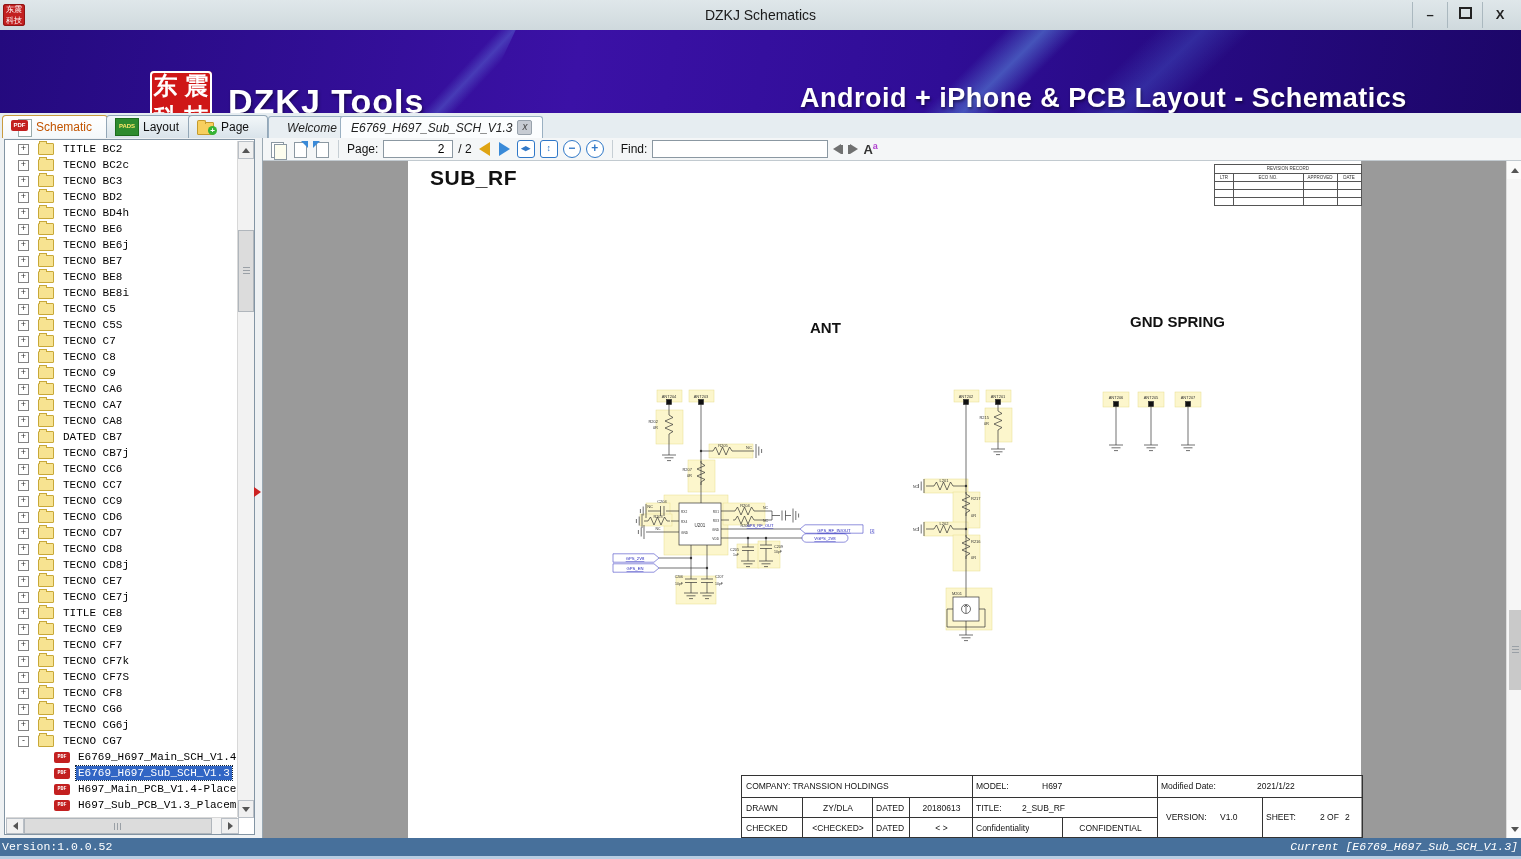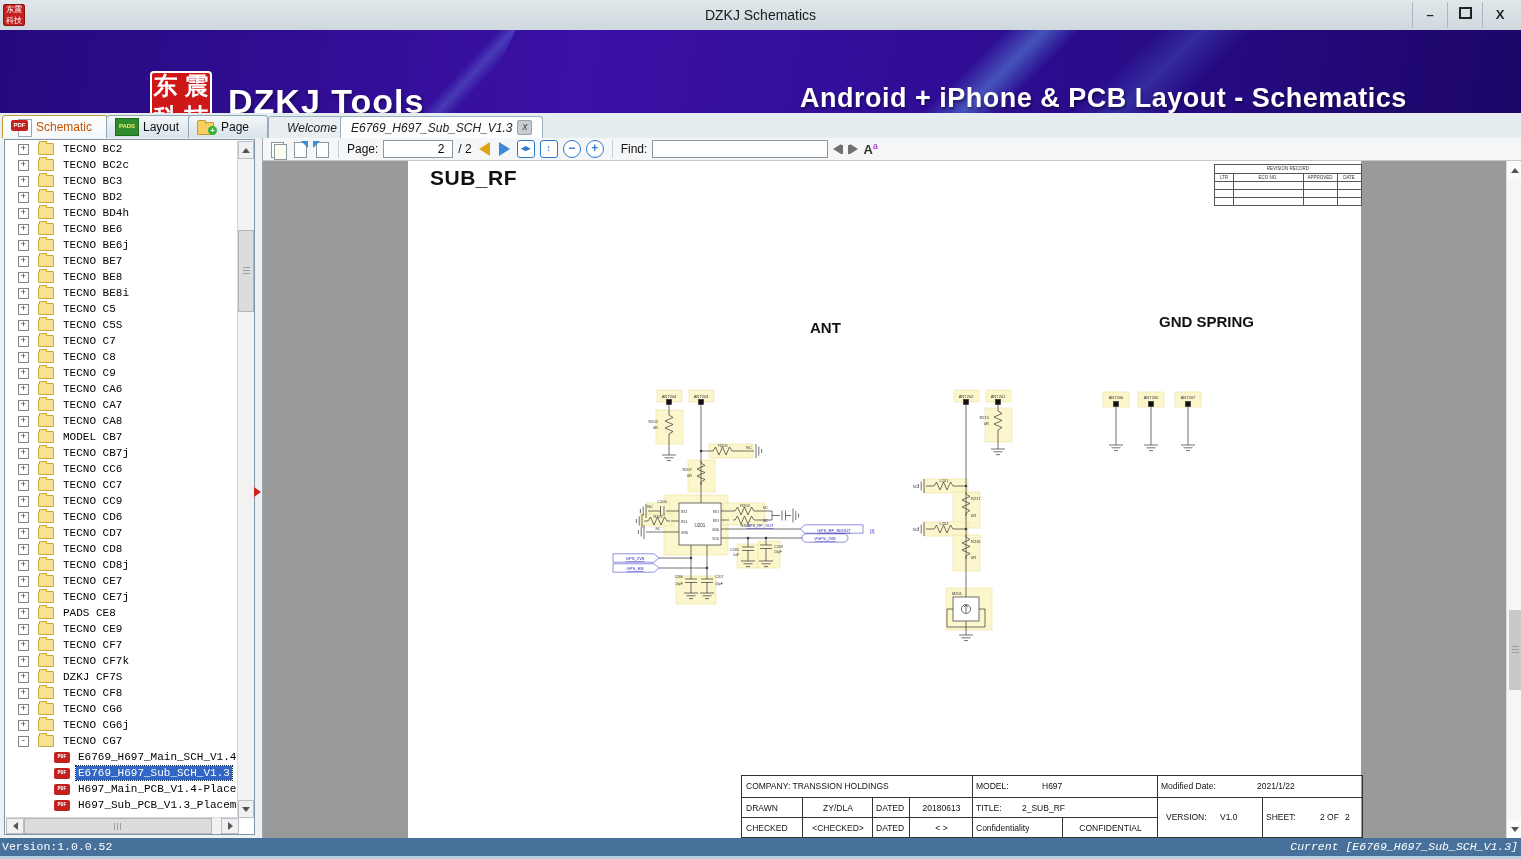--- a/index.html
+++ b/index.html
@@ -200,21 +200,21 @@
     <span>E6769_H697_Sub_SCH_V1.3</span>
     <span class="tab-close">x</span>
   </div>
 </div>
 
 <div class="abs sidebar">
   <div class="abs treelist" id="tree">
       <div class="trow">
         <span class="exp">+</span>
         <span class="fold"></span>
-        <span class="tlabel">TECNO BC2</span>
+        <span class="tlabel">TITLE BC2</span>
       </div>
       <div class="trow">
         <span class="exp">+</span>
         <span class="fold"></span>
         <span class="tlabel">TECNO BC2c</span>
       </div>
       <div class="trow">
         <span class="exp">+</span>
         <span class="fold"></span>
         <span class="tlabel">TECNO BC3</span>
@@ -290,21 +290,21 @@
         <span class="tlabel">TECNO CA7</span>
       </div>
       <div class="trow">
         <span class="exp">+</span>
         <span class="fold"></span>
         <span class="tlabel">TECNO CA8</span>
       </div>
       <div class="trow">
         <span class="exp">+</span>
         <span class="fold"></span>
-        <span class="tlabel">MODEL CB7</span>
+        <span class="tlabel">DATED CB7</span>
       </div>
       <div class="trow">
         <span class="exp">+</span>
         <span class="fold"></span>
         <span class="tlabel">TECNO CB7j</span>
       </div>
       <div class="trow">
         <span class="exp">+</span>
         <span class="fold"></span>
         <span class="tlabel">TECNO CC6</span>
@@ -345,41 +345,41 @@
         <span class="tlabel">TECNO CE7</span>
       </div>
       <div class="trow">
         <span class="exp">+</span>
         <span class="fold"></span>
         <span class="tlabel">TECNO CE7j</span>
       </div>
       <div class="trow">
         <span class="exp">+</span>
         <span class="fold"></span>
-        <span class="tlabel">PADS CE8</span>
+        <span class="tlabel">TITLE CE8</span>
       </div>
       <div class="trow">
         <span class="exp">+</span>
         <span class="fold"></span>
         <span class="tlabel">TECNO CE9</span>
       </div>
       <div class="trow">
         <span class="exp">+</span>
         <span class="fold"></span>
         <span class="tlabel">TECNO CF7</span>
       </div>
       <div class="trow">
         <span class="exp">+</span>
         <span class="fold"></span>
         <span class="tlabel">TECNO CF7k</span>
       </div>
       <div class="trow">
         <span class="exp">+</span>
         <span class="fold"></span>
-        <span class="tlabel">DZKJ CF7S</span>
+        <span class="tlabel">TECNO CF7S</span>
       </div>
       <div class="trow">
         <span class="exp">+</span>
         <span class="fold"></span>
         <span class="tlabel">TECNO CF8</span>
       </div>
       <div class="trow">
         <span class="exp">+</span>
         <span class="fold"></span>
         <span class="tlabel">TECNO CG6</span>
@@ -471,21 +471,21 @@
         <span class="bar"></span>
         <span class="t-r"></span>
       </span>
     <span class="font-ic">A<sup>a</sup></span>
   </div>
 
   <div class="abs canvas">
     <div class="abs page">
       <div class="abs page-title">SUB_RF</div>
       <div class="abs sec-lbl" style="left:402px;top:158px;">ANT</div>
-      <div class="abs sec-lbl" style="left:722px;top:152px;margin-left:29px;">GND SPRING</div>
+      <div class="abs sec-lbl" style="left:722px;top:152px;">GND SPRING</div>
 
       <div class="abs revtbl">
         <div class="rcell" style="left:0;top:1px;width:146px;">REVISION RECORD</div>
         <div class="rline" style="left:0;top:8px;width:146px;height:1px;"></div>
         <div class="rcell" style="left:0;top:10px;width:18px;">LTR</div>
         <div class="rcell" style="left:18px;top:10px;width:70px;">ECO NO.</div>
         <div class="rcell" style="left:88px;top:10px;width:34px;">APPROVED</div>
         <div class="rcell" style="left:122px;top:10px;width:24px;">DATE</div>
         <div class="rline" style="left:0;top:16px;width:146px;height:1px;"></div>
         <div class="rline" style="left:0;top:24px;width:146px;height:1px;"></div>

